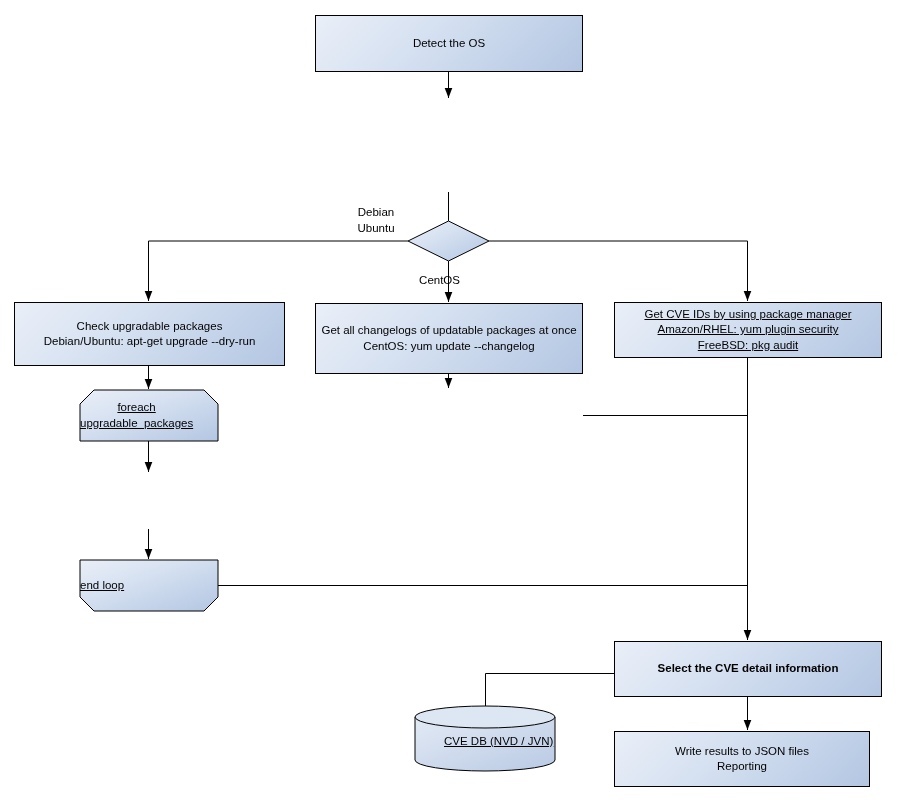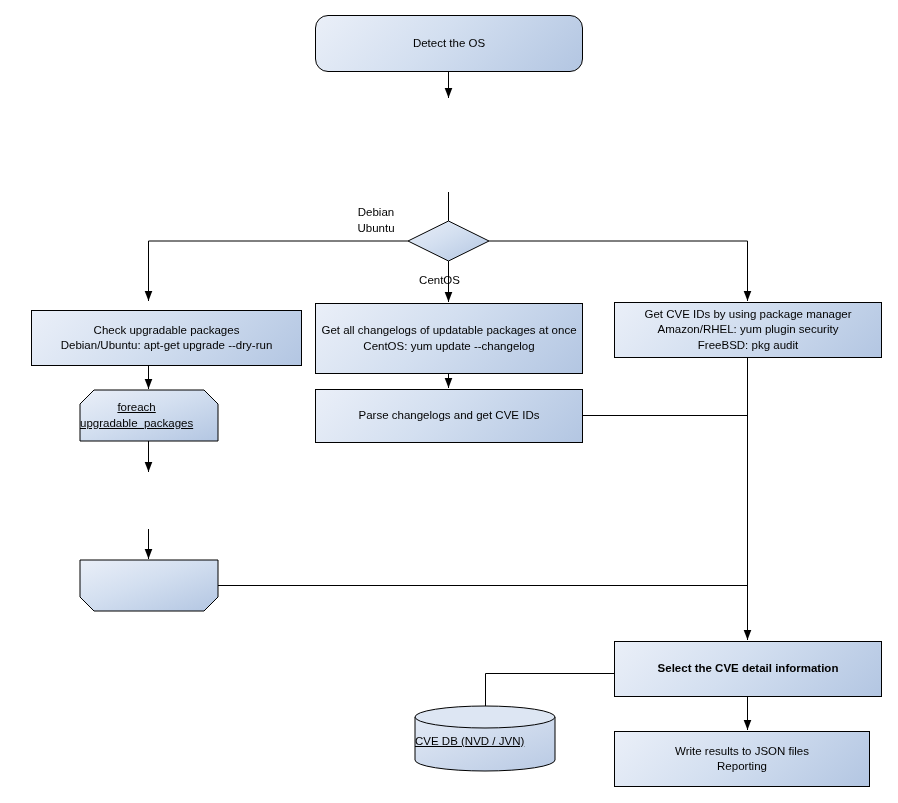--- a/index.html
+++ b/index.html
@@ -95,62 +95,62 @@
     <polygon class="shape" points="448.5,221 489,241 448.5,261 408,241" fill="url(#nodeGrad)"></polygon>
 
     <polygon class="shape" points="80,404 94,390 204,390 218,404 218,441 80,441" fill="url(#nodeGrad)"></polygon>
 
     <polygon class="shape" points="80,560 218,560 218,597 204,611 94,611 80,597" fill="url(#nodeGrad)"></polygon>
 
     <path class="shape" d="M415,717 v43 a70,11 0 0 0 140,0 v-43" fill="url(#cylGrad)"></path>
     <ellipse class="shape" cx="485" cy="717" rx="70" ry="11" fill="#dde6f3"></ellipse>
   </svg>
 
-  <div class="node" style="left:315px; top:15px; width:268px; height:57px;border-radius:13px;">
+  <div class="node" style="left:315px; top:15px; width:268px; height:57px;">
     <span class="node-label">Detect the OS</span>
   </div>
 
 
-  <div class="node" style="left:14px; top:310px; width:271px; height:56px;margin-left:17px;">
+  <div class="node" style="left:14px; top:302px; width:271px; height:64px;">
     <span class="node-label">Check upgradable packages
 Debian/Ubuntu: apt-get upgrade --dry-run</span>
   </div>
 
 
   <div class="node" style="left:315px; top:303px; width:268px; height:71px;">
     <span class="node-label">Get all changelogs of updatable packages at once
 CentOS: yum update --changelog</span>
   </div>
 
-  <div class="node" style="left:315px; top:389px; width:268px; height:54px;">
-    <span class="node-label">Parse changelogs and get CVE IDs</span>
-  </div>
 
-  <div class="node" style="left:614px; top:302px; width:268px; height:56px;">
+  <div class="node" style="left:614px; top:302px; width:268px; height:56px;text-decoration:underline;">
     <span class="node-label">Get CVE IDs by using package manager
 Amazon/RHEL: yum plugin security
 FreeBSD: pkg audit</span>
   </div>
 
   <div class="node" style="left:614px; top:641px; width:268px; height:56px;font-weight:bold;">
     <span class="node-label">Select the CVE detail information</span>
   </div>
 
   <div class="node" style="left:614px; top:731px; width:256px; height:56px;">
     <span class="node-label">Write results to JSON files
 Reporting</span>
   </div>
 
   <div class="overlay" style="left:80px; top:390px; width:138px; height:51px;">
     <span class="shape-label">foreach
 upgradable  packages</span>
   </div>
 
+  <div class="overlay" style="left:80px; top:560px; width:138px; height:51px;">
+    <span class="shape-label">end loop</span>
+  </div>
 
-  <div class="overlay" style="left:415px; top:719px; width:140px; height:45px;">
+  <div class="overlay" style="left:415px; top:719px; width:140px; height:45px;padding-left:29px;">
     <span class="shape-label">CVE DB (NVD / JVN)</span>
   </div>
 
   <div class="edge-label" style="left:336px; top:205px; width:80px;">Debian
 Ubuntu</div>
 
 
   <div class="edge-label" style="left:380px; top:273px; width:80px;text-align:right;">CentOS</div>
 
 </div>

